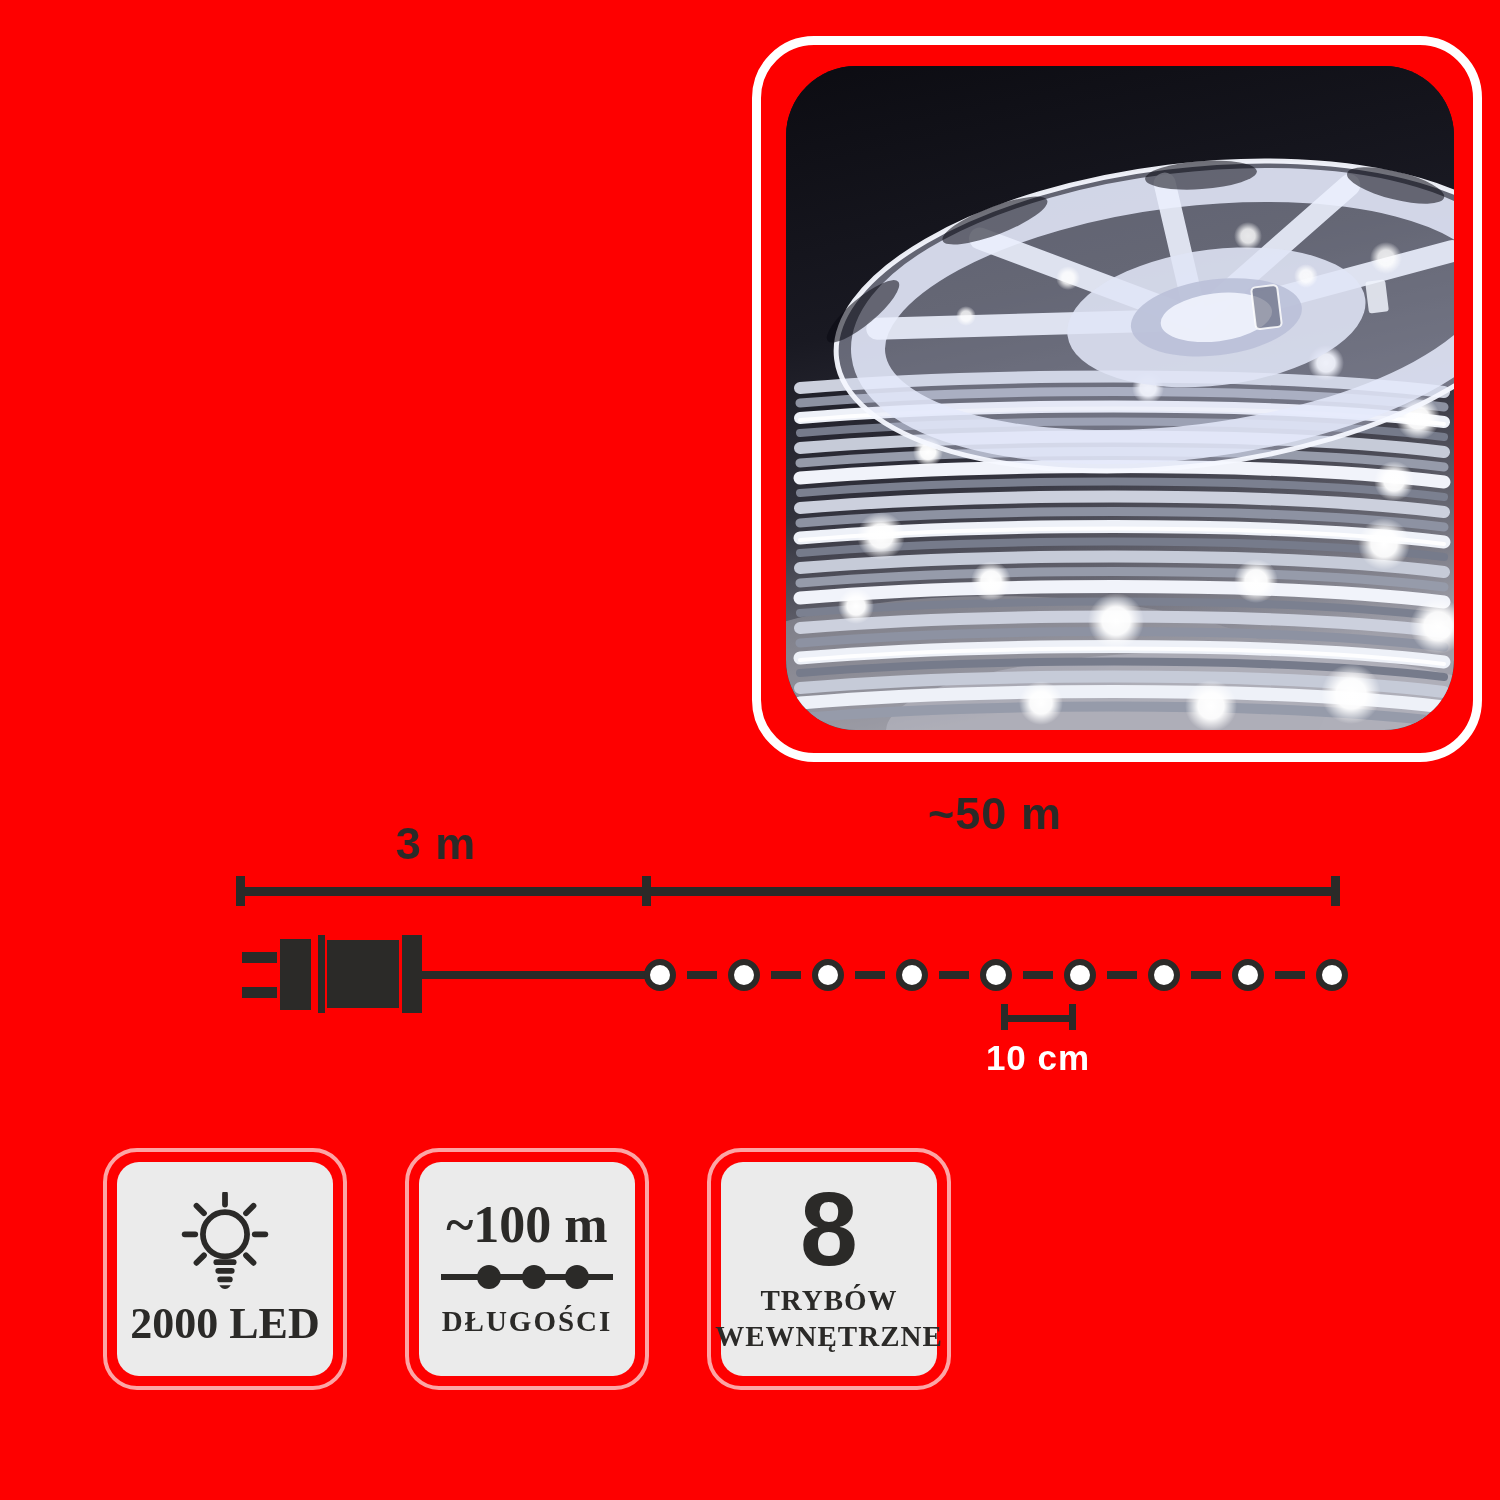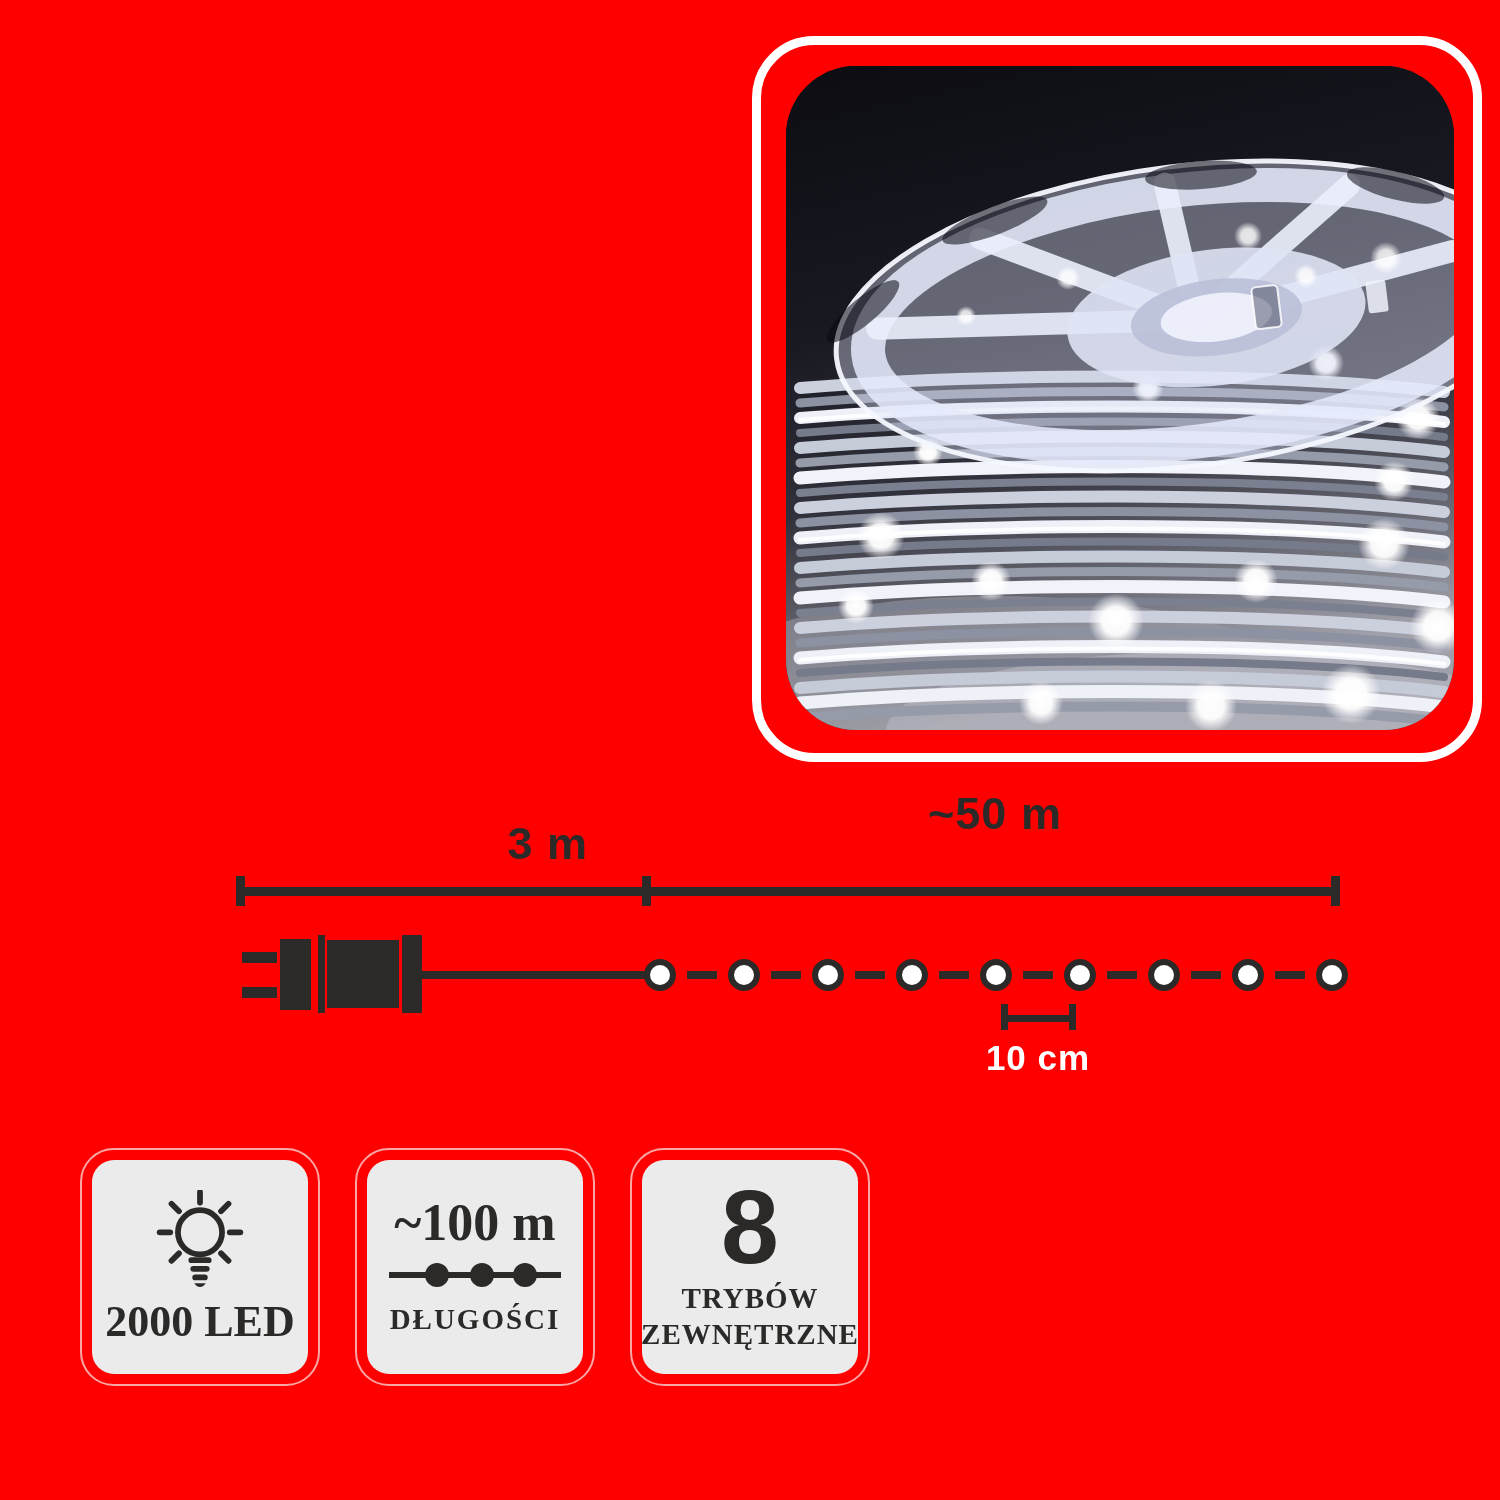--- a/index.html
+++ b/index.html
@@ -13,37 +13,37 @@
          border-radius:70px;overflow:hidden;background:#14141c;}
   .photo svg{display:block;}
 
   
   .ink{background:#2b2a28;}
   .mline{position:absolute;left:240px;top:887px;width:1096px;height:9px;}
   .tick{position:absolute;top:876px;width:9px;height:30px;}
   .tick.t1{left:236px}.tick.t2{left:642px}.tick.t3{left:1331px}
   .measure-label{position:absolute;width:240px;text-align:center;
                  font-size:45px;font-weight:700;color:#2b2a28;letter-spacing:1px;}
-  .measure-label.lead{left:348px;top:818px;text-align:right;}
+  .measure-label.lead{left:316px;top:818px;}
   .measure-label.total{left:875px;top:788px;}
   .plug-svg{position:absolute;left:240px;top:933px;}
   .cable{position:absolute;left:422px;top:971px;width:226px;height:8px;}
   .led-row{position:absolute;left:644px;top:959px;width:704px;height:32px;
            display:flex;justify-content:space-between;align-items:center;}
   .led-dot{width:20px;height:20px;border:6px solid #2b2a28;border-radius:50%;background:#ffffff;}
   .wire-dash{width:30px;height:8px;background:#2b2a28;}
   .bkt-line{position:absolute;left:1004px;top:1015px;width:69px;height:7px;}
   .bkt-tick{position:absolute;top:1004px;width:7px;height:26px;}
   .bkt-tick.l{left:1001px}.bkt-tick.r{left:1069px}
   .spacing-label{position:absolute;left:918px;top:1038px;width:240px;text-align:center;
                  font-size:35px;font-weight:700;color:#ffffff;letter-spacing:1px;}
 
   
   .badge-row{position:absolute;left:80px;top:1148px;display:flex;gap:35px;}
-  .badge{width:216px;height:214px;border:2px solid #fca5a5;border-radius:34px;padding:10px;}
+  .badge{width:216px;height:214px;border:4px solid #fca5a5;border-radius:34px;padding:10px;margin-left:23px;}
   .badge-inner{width:100%;height:100%;background:#ebebeb;border-radius:22px;
                display:flex;flex-direction:column;align-items:center;justify-content:center;text-align:center;}
   .serif{font-family:"Liberation Serif",serif;font-weight:bold;color:#2b2a28;}
   .b-label-lg{font-size:44px;line-height:1;}
   .b-value{font-size:52px;line-height:1;}
   .b-label-sm{font-size:29px;letter-spacing:2px;line-height:1.15;}
   .b-lines{font-size:26px;letter-spacing:1px;line-height:1.3;}
   .b-ip{font-size:50px;line-height:1;}
   .b-8{font-family:"Liberation Sans",sans-serif;font-weight:700;font-size:104px;
        line-height:0.88;color:#2b2a28;}
@@ -241,18 +241,18 @@
         <div class="serif b-label-sm">DŁUGOŚCI</div>
       </div>
     </div>
 
 
 
     <div class="badge">
       <div class="badge-inner">
         <div class="b-8 mb6">8</div>
         <div class="serif b-lines2">TRYBÓW</div>
-        <div class="serif b-lines2">ZEWNĘTRZNE</div>
+        <div class="serif b-lines2">WEWNĘTRZNE</div>
       </div>
     </div>
 
   </div>
 </div>
 
 </body></html>

